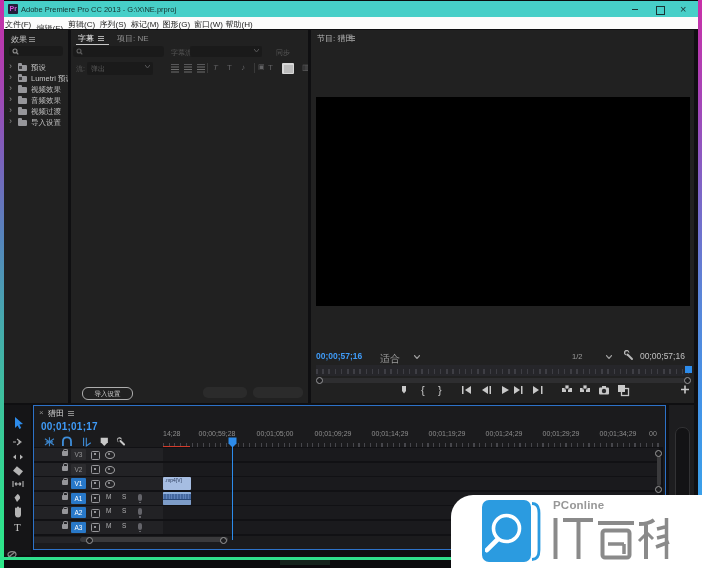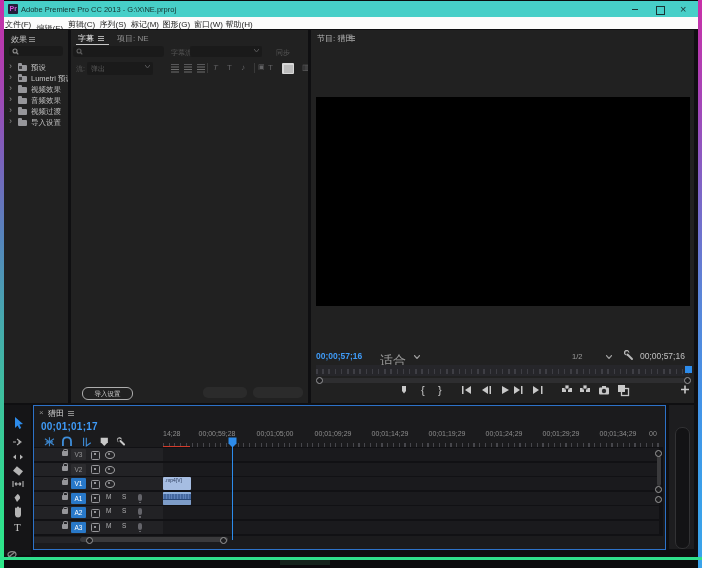--- a/index.html
+++ b/index.html
@@ -144,21 +144,21 @@
     <div class="ab" style="left:11px;top:357px;width:49px;height:11px;border:1px solid #aeaeae;border-radius:6px;font-size:6.5px;color:#d2d2d2;text-align:center;line-height:11px">导入设置</div>
     <div class="ab" style="left:132px;top:357px;width:44px;height:11px;background:#2b2b2b;border-radius:5px"></div>
     <div class="ab" style="left:182px;top:357px;width:50px;height:11px;background:#2b2b2b;border-radius:5px"></div>
   </div>
 
   <div class="ab panel" id="prog" style="left:311px;top:30px;width:383px;height:373px;overflow:hidden">
     <div class="ab" style="left:6px;top:3px;font-size:8px;color:#b8b8b8">节目: 猎田</div>
     <div class="ab" style="left:38px;top:6px;width:6px;height:1px;background:#8a8a8a;box-shadow:0 2px #8a8a8a,0 4px #8a8a8a"></div>
     <div class="ab" style="left:5px;top:67px;width:374px;height:209px;background:#000"></div>
     <div class="ab tc" style="left:5px;top:321px;font-size:8.5px;font-weight:bold">00;00;57;16</div>
-    <div class="ab" style="left:69px;top:322px;font-size:13px;color:#9c9c9c">适合</div>
+    <div class="ab" style="left:69px;top:322px;font-size:10px;color:#9c9c9c">适合</div>
     <svg class="ab" style="left:103px;top:325px" width="6" height="4">
         <path d="M0 0 L3 3.5 L6 0" fill="none" stroke="#9a9a9a" stroke-width="1.2"></path>
       </svg>
     <div class="ab" style="left:261px;top:322px;font-size:7.5px;color:#9c9c9c">1/2</div>
     <svg class="ab" style="left:295px;top:325px" width="6" height="4">
         <path d="M0 0 L3 3.5 L6 0" fill="none" stroke="#9a9a9a" stroke-width="1.2"></path>
       </svg>
     <svg class="ab" style="left:313px;top:320px" width="11" height="11" viewBox="0 0 11 11">
         <path d="M3.5 4.5 L8 9" stroke="#b8b8b8" stroke-width="2" stroke-linecap="round"></path>
         <path d="M5.2 3.2 A2.7 2.7 0 1 0 3.2 5.2 L1.2 3.6 L1.6 1.6 L3.6 1.2 Z" fill="#b8b8b8"></path>
@@ -338,13 +338,34 @@
     <div class="ab" style="left:197.5px;top:41px;width:1.8px;height:93px;background:#2d8ceb"></div>
   </div>
 
   <div class="ab" id="rs" style="left:669px;top:405px;width:25px;height:144px;background:#1d1d1f">
     <div class="ab" style="left:6px;top:22px;width:13px;height:120px;background:#131315;border:1px solid #323234;border-radius:7px"></div>
   </div>
 
   <div class="ab" style="left:0;top:557px;width:702px;height:3px;background:#2fe08c"></div>
   <div class="ab" style="left:280px;top:560px;width:50px;height:5px;background:#16241d"></div>
 
+  <div class="ab" id="wm" style="left:451px;top:495px;width:251px;height:73px;background:#fff;border-radius:22px 0 0 0">
+    <div class="ab" style="left:31px;top:5px;width:49px;height:62px;background:#2b9be0;border-radius:7px"></div>
+    <svg class="ab" style="left:80px;top:6px" width="12" height="61" viewBox="0 0 12 61">
+        <path d="M1 2.5 Q8 2.5 8 12 V49 Q8 58.5 1 58.5" fill="none" stroke="#2b9be0" stroke-width="2.8"></path>
+      </svg>
+    <svg class="ab" style="left:34px;top:11px" width="45" height="54" viewBox="0 0 45 54">
+      <circle cx="21.5" cy="22.5" r="13" fill="none" stroke="#fff" stroke-width="3.6"></circle>
+      <line x1="12.5" y1="33.5" x2="1.8" y2="44.2" stroke="#fff" stroke-width="4.6" stroke-linecap="round"></line>
+    </svg>
+    <div class="ab" style="left:102px;top:4px;font-size:11.5px;font-weight:bold;color:#979797;letter-spacing:0.2px">PConline</div>
+    <svg class="ab" style="left:102px;top:21px" width="118" height="45" viewBox="0 0 118 45" fill="none" stroke="#8a8a8a" stroke-width="4">
+      <path d="M2.5 2 V43"></path>
+      <path d="M10 4 H40 M25.5 4 V43"></path>
+      <path d="M45 7 H81"></path>
+      <rect x="49.5" y="14.5" width="27" height="27" rx="2.5" stroke-width="4"></rect>
+      <path d="M55 28 H71 M71 28 V38" stroke-width="3.5"></path>
+      <path d="M86 8 C90 8 97 7 101 4 M93 6 V43"></path>
+      <path d="M93 18 L86 25 M93 16 L100 23" stroke-width="3"></path>
+      <path d="M104 13 l8 -2 M104 22 l8 -2 M113.5 2 V43 M103 31 L116 26" stroke-width="3.5"></path>
+    </svg>
+  </div>
 </div>
 
 </body></html>

